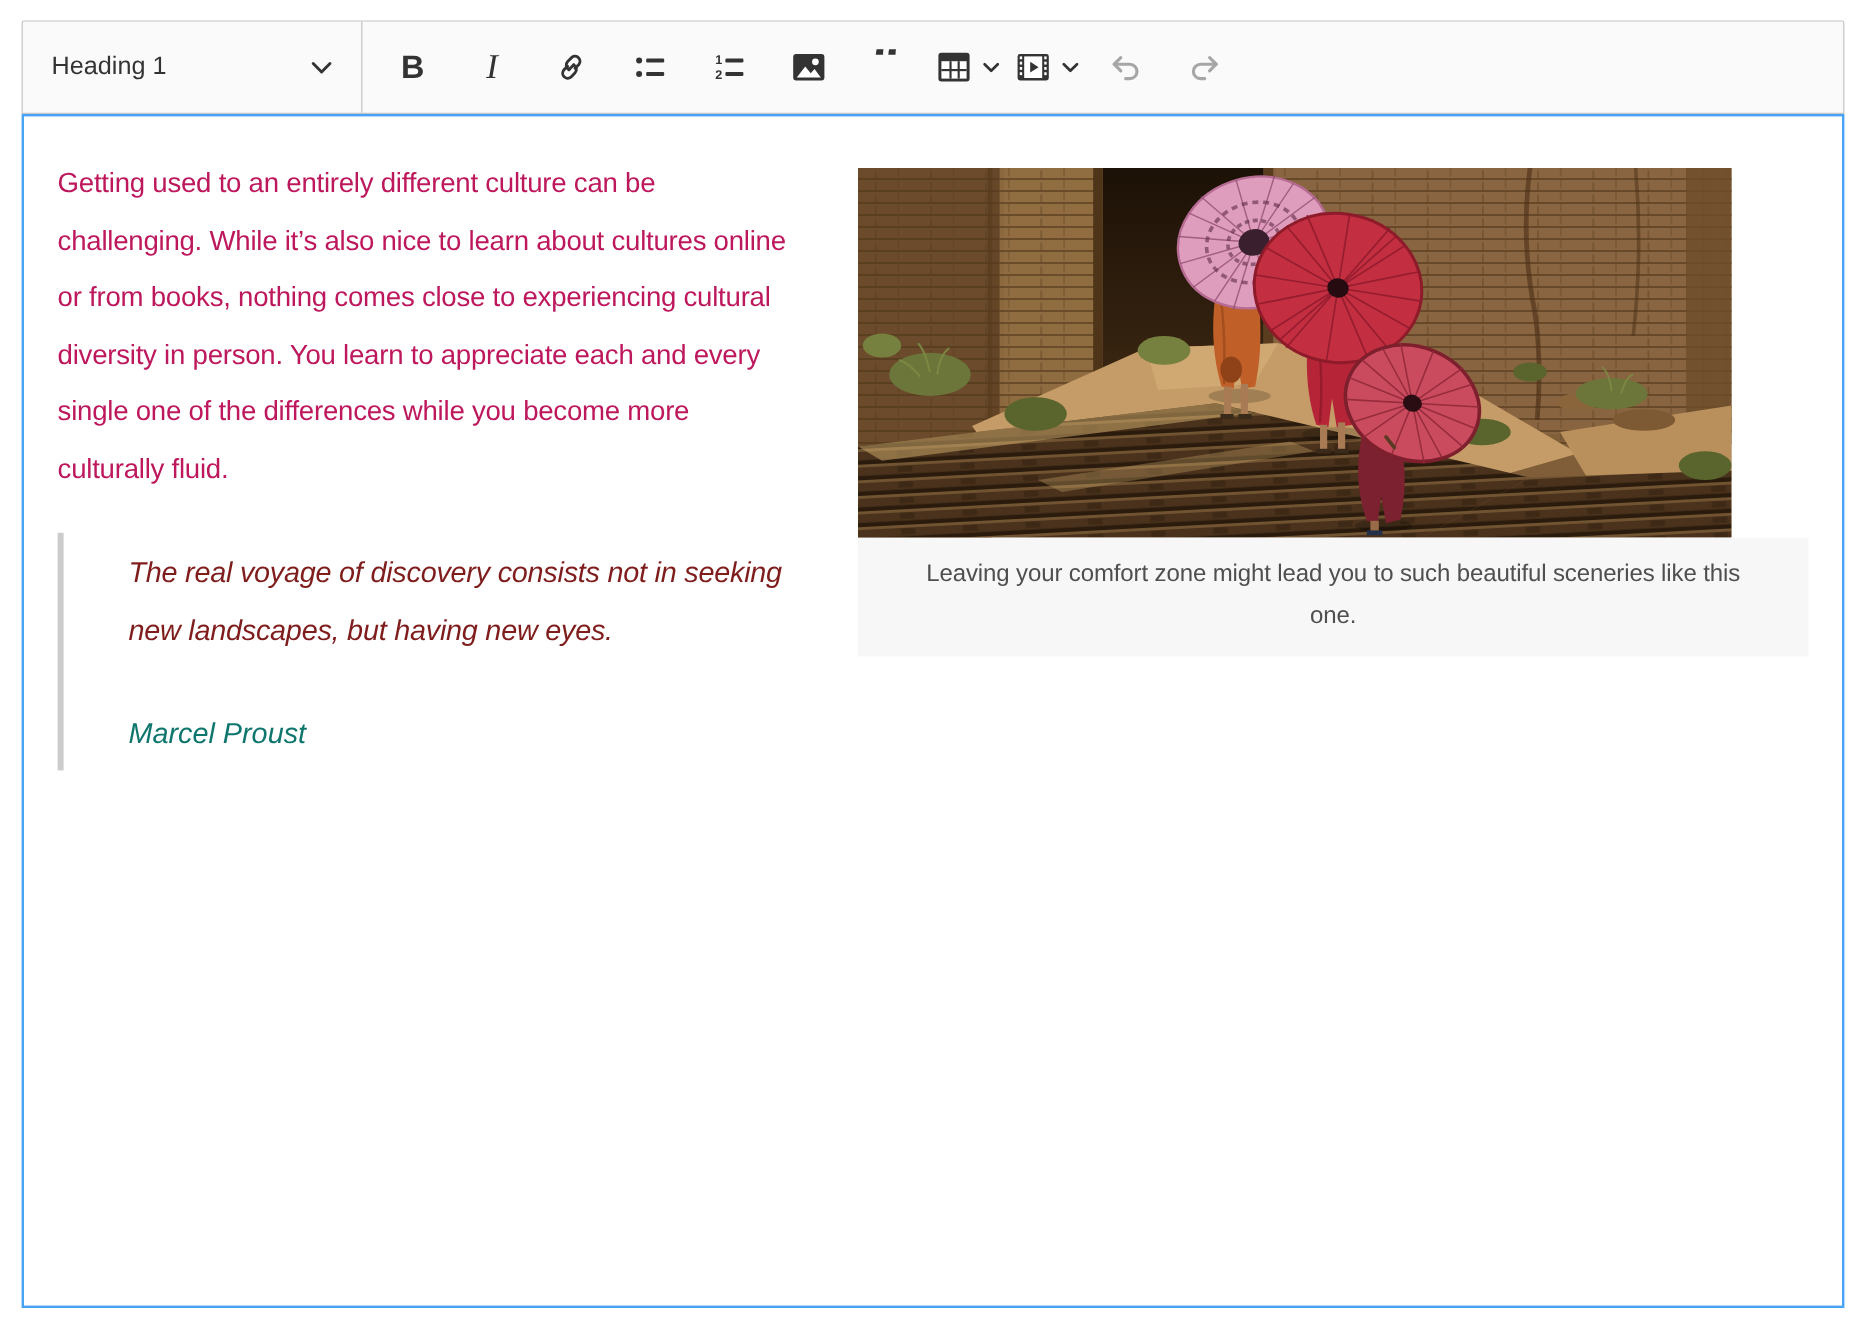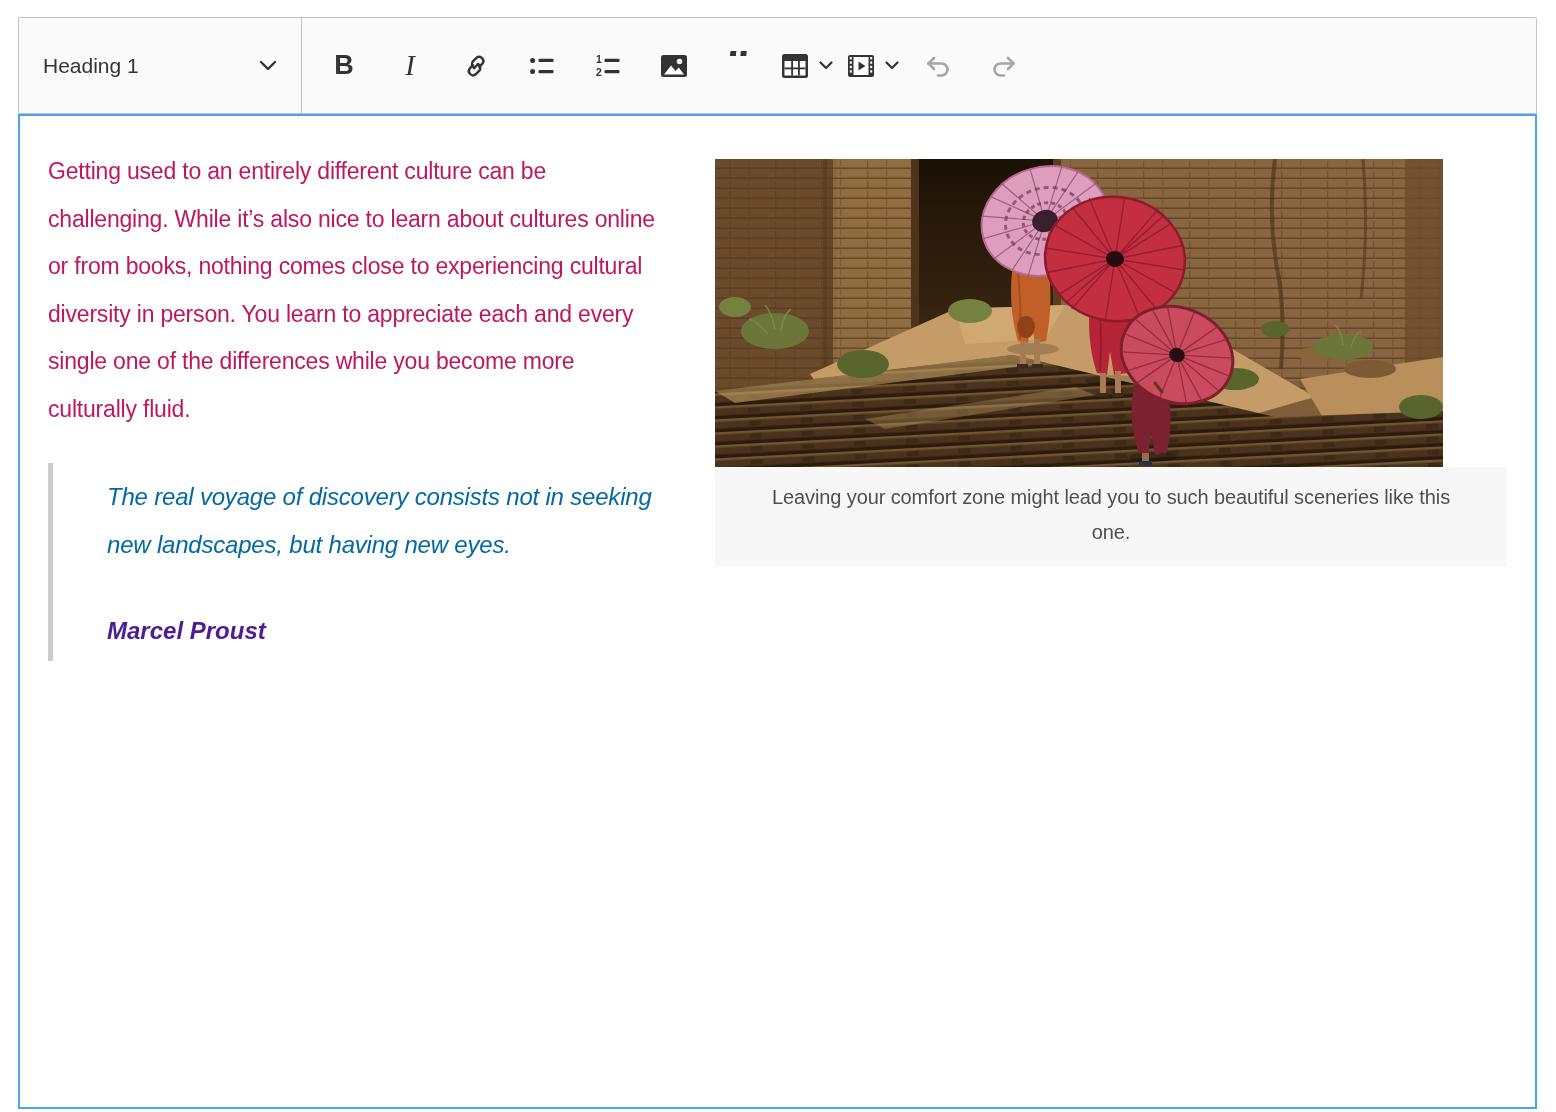--- a/index.html
+++ b/index.html
@@ -2,21 +2,21 @@
 <html><head>
 <meta charset="utf-8">
 <style>
   * { margin:0; padding:0; box-sizing:border-box; }
   html,body { width:1556px; height:1112px; background:#fff; overflow:hidden;
               font-family:"Liberation Sans", sans-serif; }
 
   .editor { position:absolute; left:18px; top:17px; width:1519px; }
 
   
-  .toolbar { height:97px; background:#fafafa; border:1px solid #c4c4c4;
+  .toolbar { height:78px; background:#fafafa; border:1px solid #c4c4c4;
              border-radius:2px 2px 0 0; display:flex; align-items:stretch; }
   .dd { width:283px; display:flex; align-items:center; justify-content:space-between;
         padding:0 24px; border-right:1px solid #c4c4c4; cursor:pointer;
         font-size:21px; color:#333; background:transparent; border-top:0; border-left:0; border-bottom:0; }
   .tools { display:flex; align-items:center; padding-left:14px; gap:10px; }
   .tb-btn { min-width:56px; height:56px; display:flex; align-items:center; justify-content:center;
             gap:9px; background:transparent; border:0; border-radius:2px; cursor:pointer; }
   .glyph-b { font-size:27px; font-weight:800; color:#333; }
   .glyph-i { font-family:"Liberation Serif", serif; font-style:italic; font-size:29px; color:#333; }
   .glyph-q { font-family:"DejaVu Serif", serif; font-weight:700; font-size:46px; color:#333;
@@ -39,22 +39,22 @@
   figure.image-side svg.scene { display:block; width:728px; height:308px; }
   figcaption { background:#f7f7f7; color:#4f4f4f; font-size:20px; line-height:35px;
                text-align:center; padding:13px 46px 16px; letter-spacing:-0.1px; }
 
   h2 { font-size:34px; font-weight:400; color:#161616; letter-spacing:-0.5px;
        line-height:1.2; margin-top:60px; }
   p.body { font-size:23px; color:#be185d; line-height:47.5px; letter-spacing:-0.2px; margin-top:32px; }
 
   blockquote { margin-top:30px; border-left:5px solid #ccc; padding:10px 0 16px 54px;
                font-style:italic; overflow:hidden; }
-  blockquote .qt { font-size:24px; line-height:48px; color:#0369a1; letter-spacing:-0.2px; max-width:620px; }
-  blockquote .qa { font-size:24px; font-weight:700; color:#4c1d95; margin-top:48px; }
+  blockquote .qt { font-size:24px; line-height:48px; color:#7f1d1d; letter-spacing:-0.2px; max-width:620px; }
+  blockquote .qa { font-size:24px; font-weight:400; color:#0f766e; margin-top:48px; }
 </style>
 </head>
 <body>
 
 <div class="editor">
 
   <div class="toolbar">
 
     <button class="dd">
       <span>Heading 1</span>

